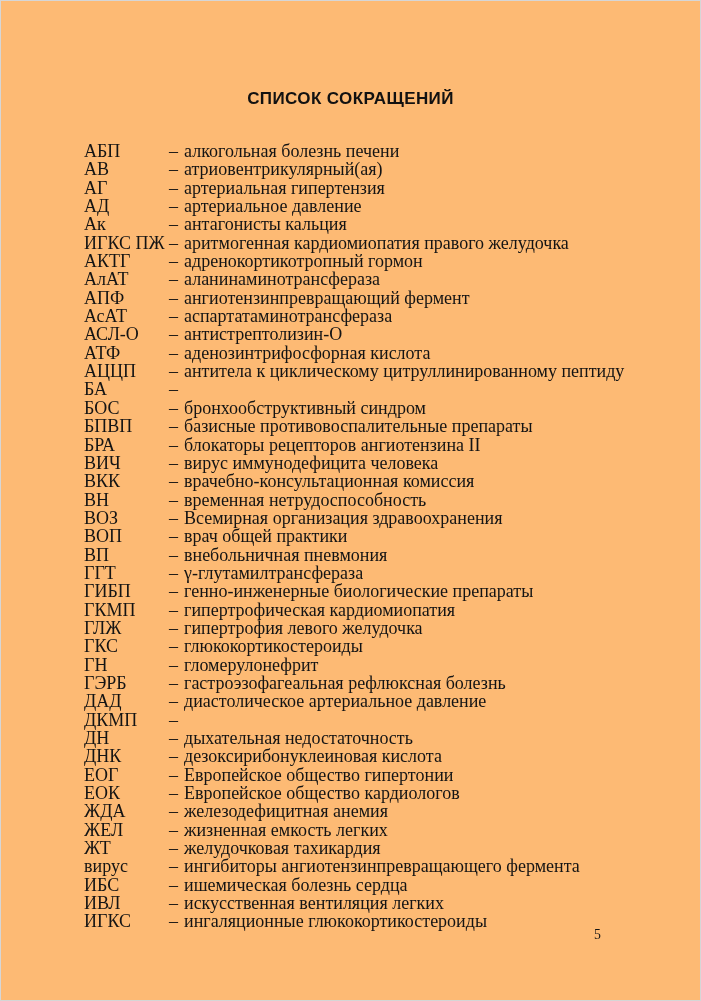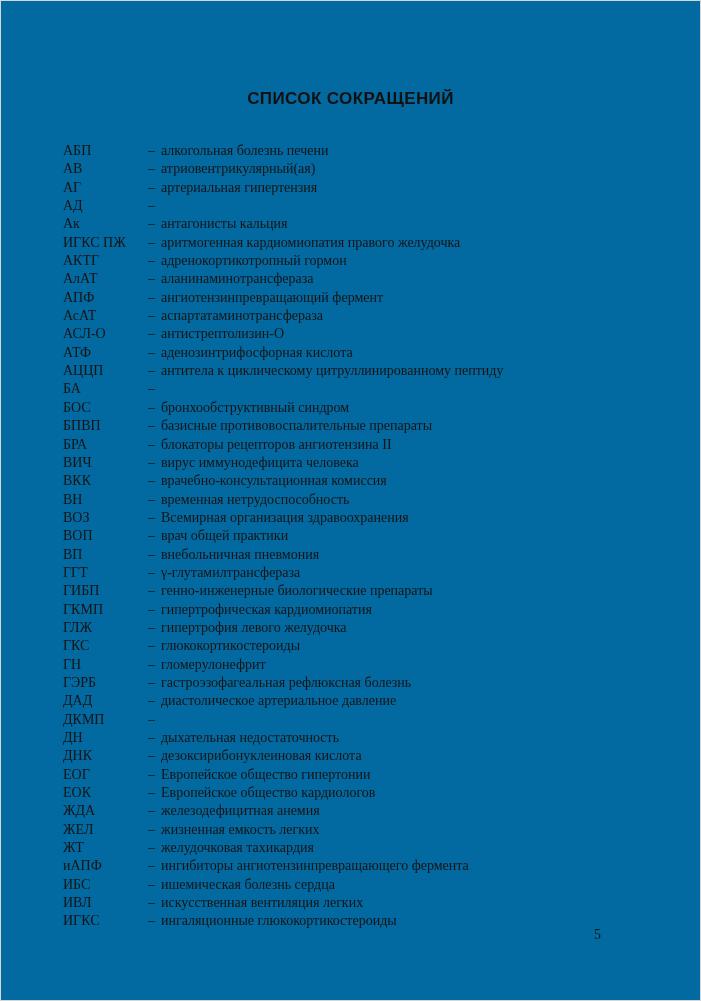--- a/index.html
+++ b/index.html
@@ -5,21 +5,21 @@
   html, body {
     margin: 0;
     padding: 0;
     background: #e9e9e9;
   }
   .page {
     position: relative;
     width: 701px;
     height: 1001px;
     margin: 0 auto;
-    background: #0369a1;
+    background: #fdba74;
     border: 1px solid #d6d6d6;
     box-sizing: border-box;
     font-family: "Liberation Serif", serif;
     color: #141414;
     overflow: hidden;
   }
   .title {
     margin: 0;
     padding-top: 88px;
     text-align: center;
@@ -30,23 +30,24 @@
     color: #111111;
   }
   .entries {
     margin-top: 33px;
     margin-left: 62px;
     margin-right: 38px;
   }
   .entry {
     display: flex;
     align-items: flex-start;
-    font-size: 14px;
+    font-size: 18px;
     line-height: 18.35px;
     white-space: nowrap;
+    margin-left: 21px;
   }
   .abbr {
     flex: 0 0 85px;
   }
   .dash {
     margin-right: 6px;
   }
   .def {
     flex: 1 1 auto;
   }
@@ -75,20 +76,21 @@
         <span class="def">атриовентрикулярный(ая)</span>
       </div>
       <div class="entry">
         <span class="abbr">АГ</span>
         <span class="dash">–</span>
         <span class="def">артериальная гипертензия</span>
       </div>
       <div class="entry">
         <span class="abbr">АД</span>
         <span class="dash">–</span>
+        <span class="def">артериальное давление</span>
       </div>
       <div class="entry">
         <span class="abbr">Ак</span>
         <span class="dash">–</span>
         <span class="def">антагонисты кальция</span>
       </div>
       <div class="entry">
         <span class="abbr">ИГКС ПЖ</span>
         <span class="dash">–</span>
         <span class="def">аритмогенная кардиомиопатия правого желудочка</span>
@@ -250,21 +252,21 @@
         <span class="abbr">ЖЕЛ</span>
         <span class="dash">–</span>
         <span class="def">жизненная емкость легких</span>
       </div>
       <div class="entry">
         <span class="abbr">ЖТ</span>
         <span class="dash">–</span>
         <span class="def">желудочковая тахикардия</span>
       </div>
       <div class="entry">
-        <span class="abbr">иАПФ</span>
+        <span class="abbr">вирус</span>
         <span class="dash">–</span>
         <span class="def">ингибиторы ангиотензинпревращающего фермента</span>
       </div>
       <div class="entry">
         <span class="abbr">ИБС</span>
         <span class="dash">–</span>
         <span class="def">ишемическая болезнь сердца</span>
       </div>
       <div class="entry">
         <span class="abbr">ИВЛ</span>

